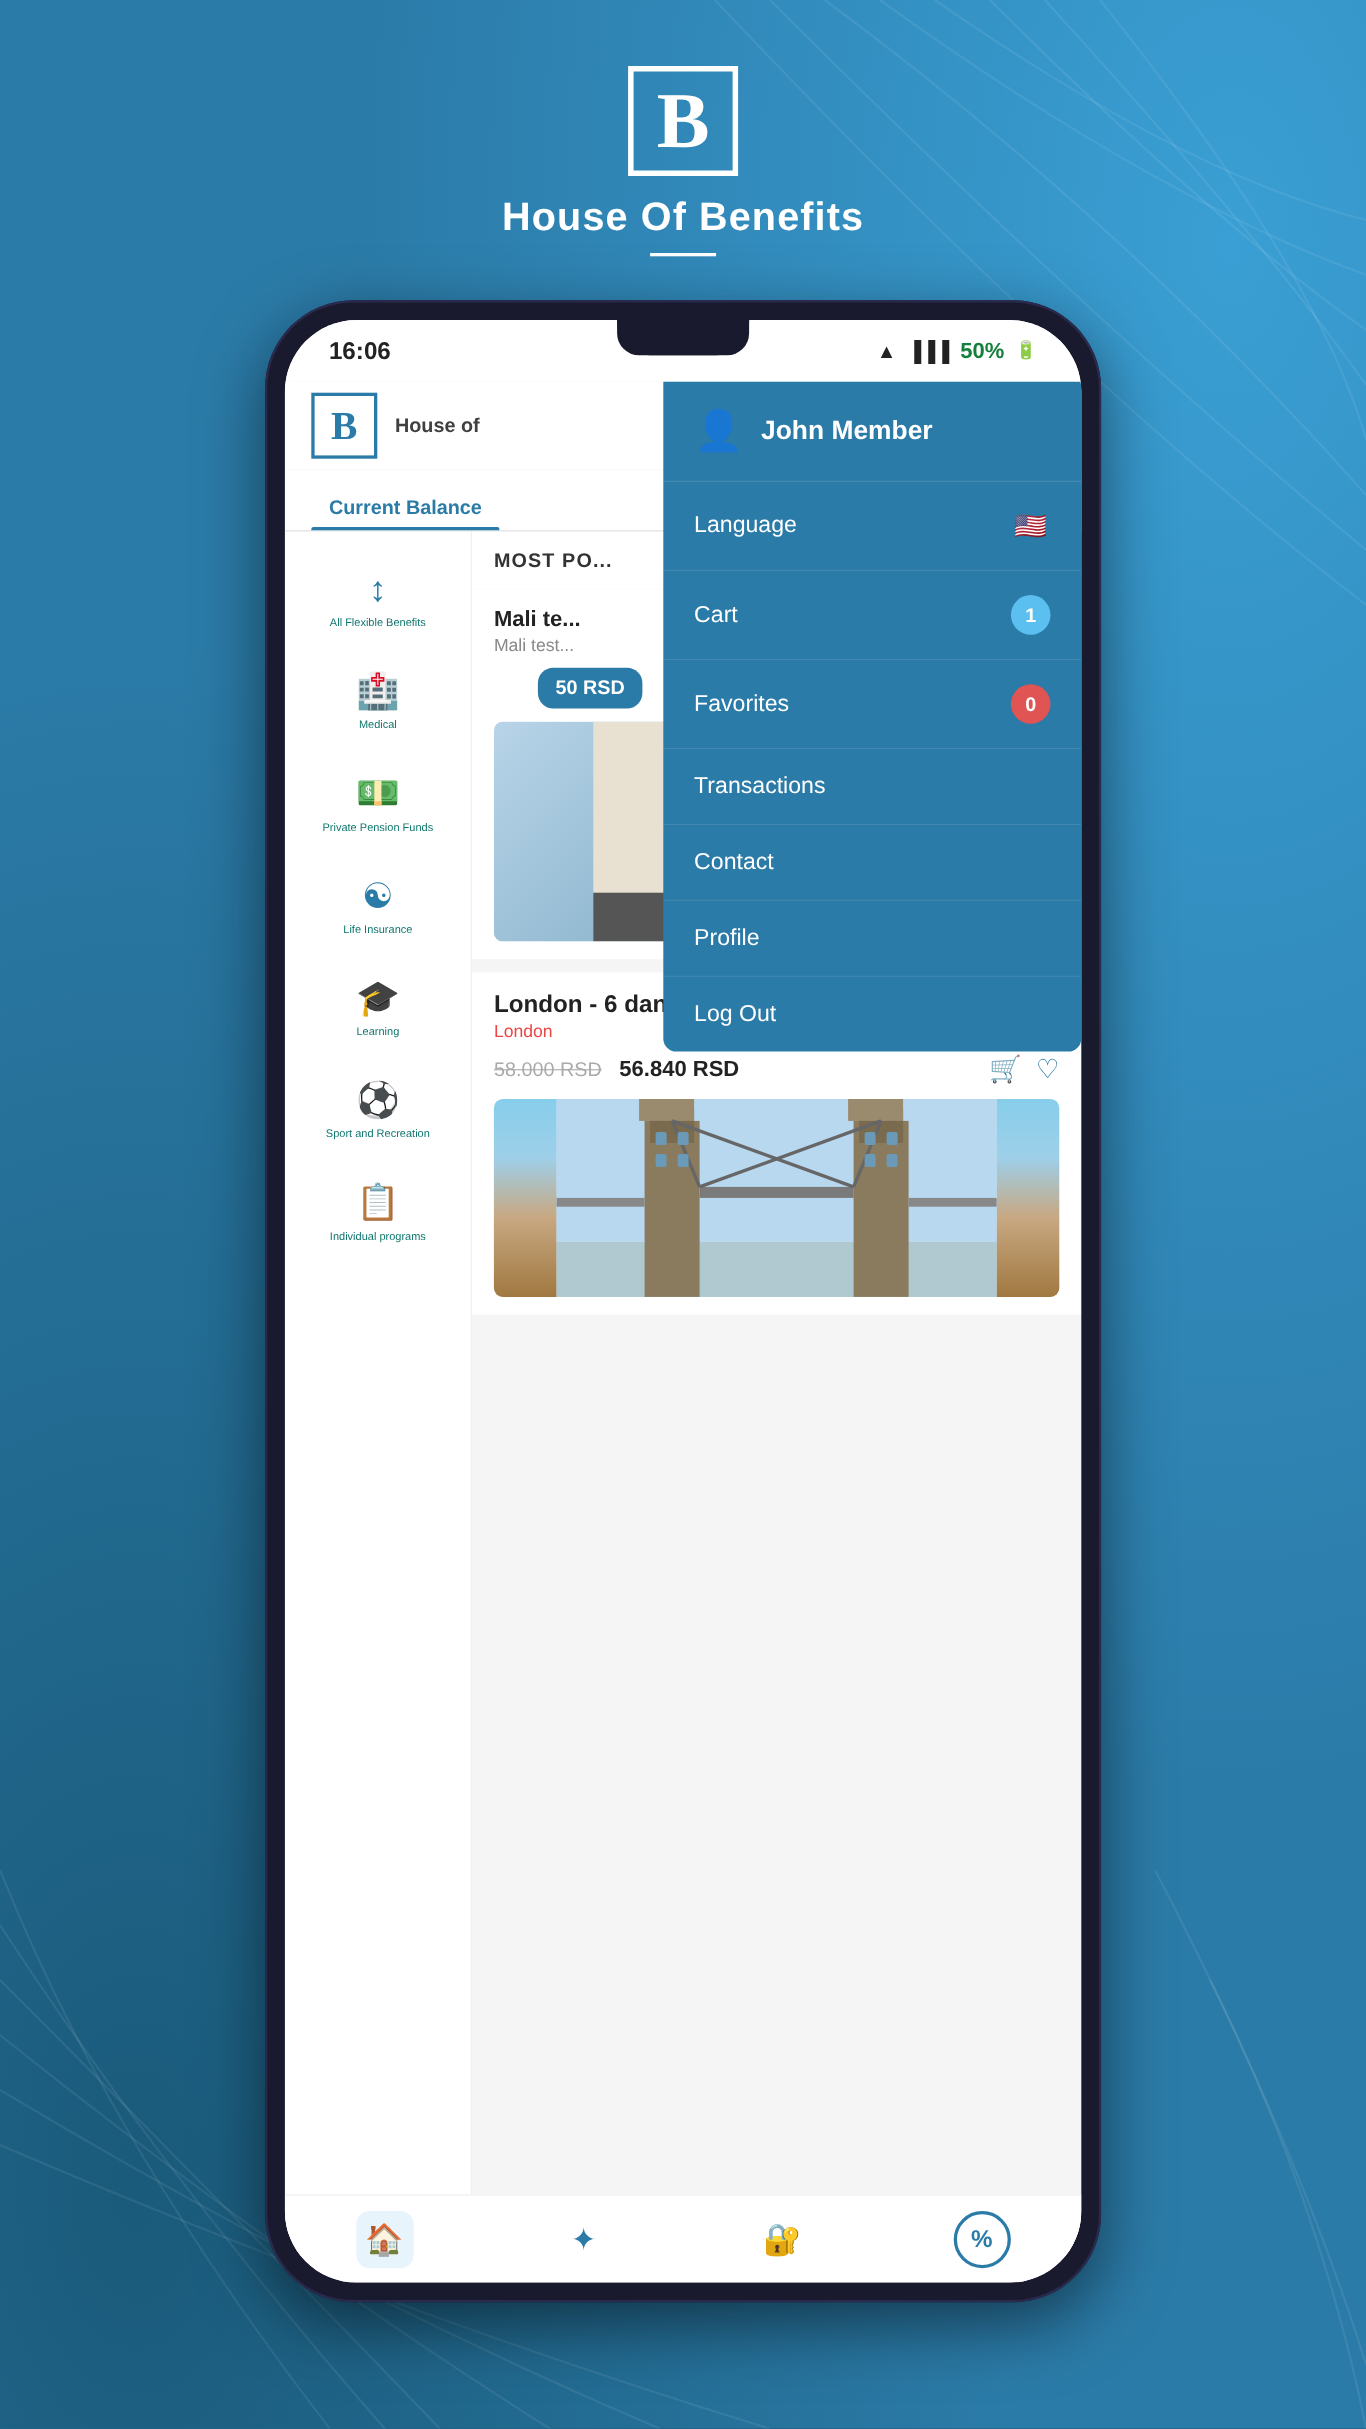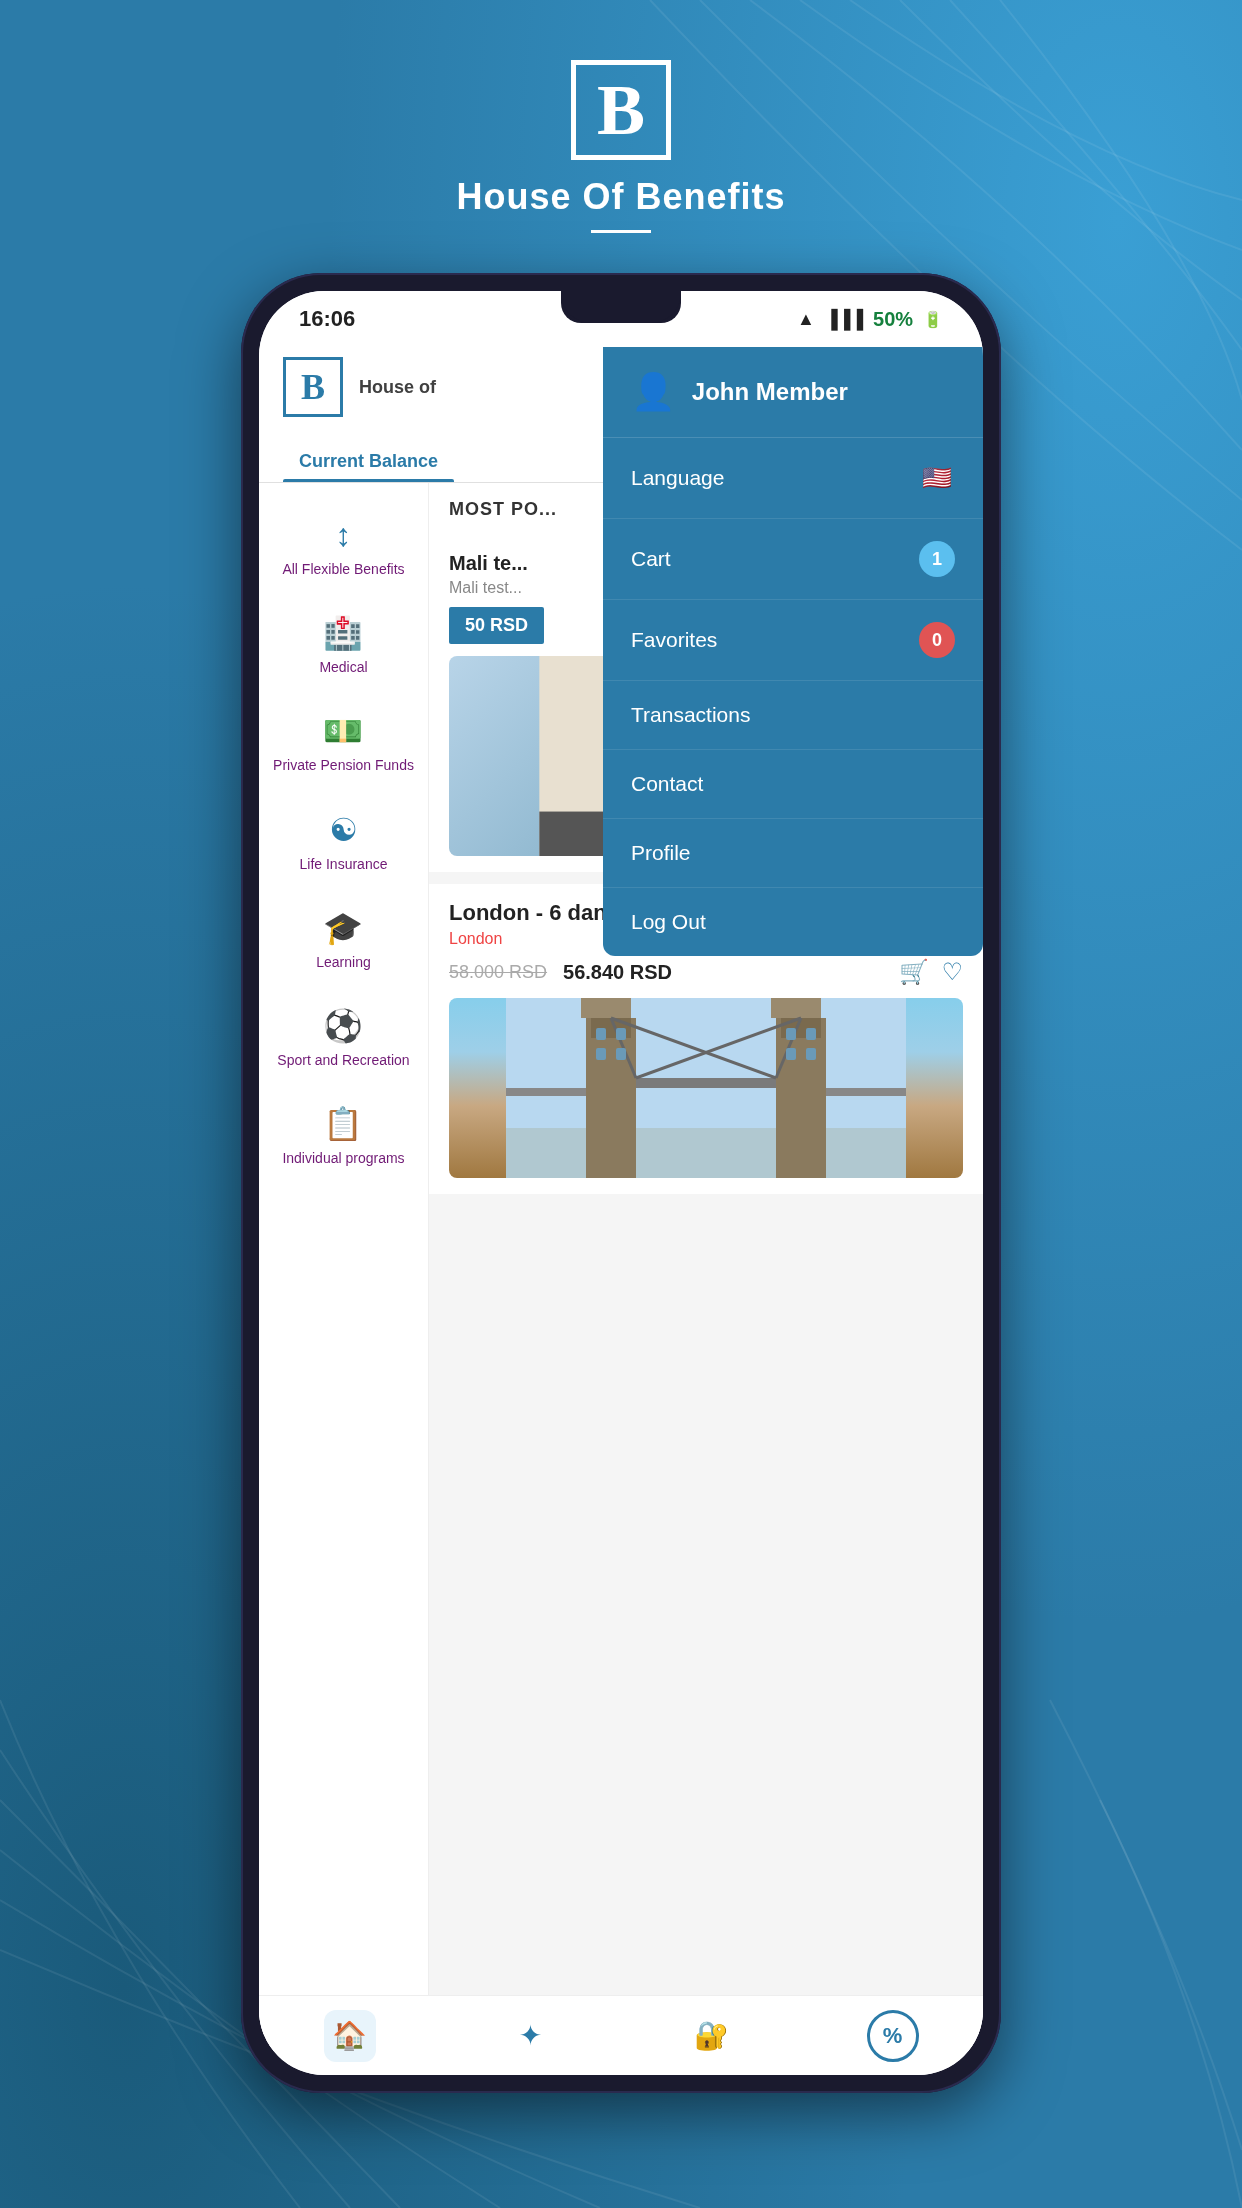--- a/index.html
+++ b/index.html
@@ -248,22 +248,22 @@
       cursor: pointer;
     }
 
     .sidebar-icon {
       font-size: 32px;
       color: #2b7ba8;
       margin-bottom: 6px;
     }
 
     .sidebar-label {
-      font-size: 14px;
-      color: #701a75;
+      font-size: 10px;
+      color: #0f766e;
       text-align: center;
       line-height: 1.3;
     }
 
     
     .content-area {
       flex: 1;
       background: #f5f5f5;
       overflow-y: auto;
       position: relative;
@@ -302,23 +302,24 @@
       display: flex;
       align-items: center;
       justify-content: space-between;
       margin-top: 10px;
     }
 
     .product-price {
       background: #2b7ba8;
       color: white;
       padding: 8px 16px;
-      border-radius: 2px;
+      border-radius: 14px;
       font-size: 18px;
       font-weight: 700;
+      margin-left: 40px;
     }
 
     .product-image-container {
       width: 100%;
       height: 200px;
       background: #ddd;
       border-radius: 8px;
       overflow: hidden;
       margin-top: 12px;
       position: relative;

